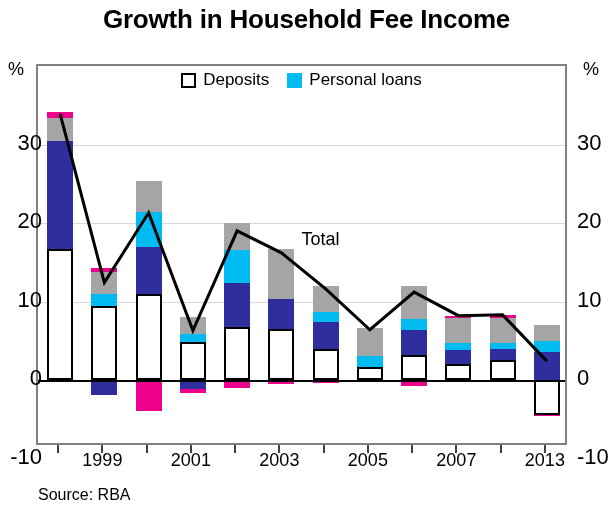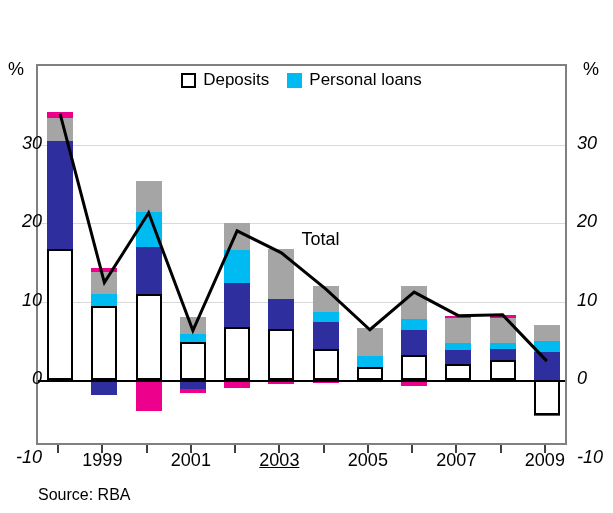--- a/index.html
+++ b/index.html
@@ -35,21 +35,21 @@
   }
   .gridline{
     position:absolute;left:0;width:100%;height:1px;background:#d9d9d9;
   }
   .zeroline{
     position:absolute;left:0;width:100%;height:2px;background:#000000;
   }
 
   
   .ytick{
-    position:absolute;font-size:18px;line-height:18px;font-style:italic;
+    position:absolute;font-size:22px;line-height:18px;
   }
   .ytick.left{right:571px;text-align:right;width:40px;}
   .ytick.right{left:577px;text-align:left;width:44px;}
 
   
   .xtick-label{
     position:absolute;top:450px;font-size:18px;text-align:center;width:60px;
   }
   .xtick-mark{
     position:absolute;top:445px;width:2px;height:8px;background:#404040;
@@ -75,20 +75,21 @@
 
   .bar-seg{position:absolute;box-sizing:border-box;}
   svg.total-line{position:absolute;left:0;top:0;overflow:visible;}
   .total-label{position:absolute;font-size:18px;}
 </style>
 </head>
 <body>
 
 <div id="figure">
 
+  <div class="title">Growth in Household Fee Income</div>
 
   <div class="unit-left">%</div>
   <div class="unit-right">%</div>
 
   <div class="plot" id="plot">
       <div class="gridline" style="top: 78.5px;"></div>
       <div class="gridline" style="top: 157px;"></div>
       <div class="gridline" style="top: 235.5px;"></div>
       <div class="bar-seg" style="left: 9.125px; width: 26px; top: 182.905px; height: 131.095px; background: rgb(255, 255, 255); border: 2px solid rgb(0, 0, 0);"></div>
       <div class="bar-seg" style="left: 9.125px; width: 26px; top: 74.575px; height: 108.33px; background: rgb(46, 46, 158);"></div>
@@ -167,30 +168,30 @@
       <div class="ytick left" style="top: 447.5px;">-10</div>
       <div class="ytick right" style="top: 447.5px;">-10</div>
       <div class="xtick-mark" style="left: 57.125px;"></div>
       <div class="xtick-mark" style="left: 101.375px;"></div>
       <div class="xtick-label" style="left: 72.375px;">1999</div>
       <div class="xtick-mark" style="left: 145.625px;"></div>
       <div class="xtick-mark" style="left: 189.875px;"></div>
       <div class="xtick-label" style="left: 160.875px;">2001</div>
       <div class="xtick-mark" style="left: 234.125px;"></div>
       <div class="xtick-mark" style="left: 278.375px;"></div>
-      <div class="xtick-label" style="left: 249.375px; text-decoration: underline;">2003</div>
+      <div class="xtick-label" style="left: 249.375px;">2003</div>
       <div class="xtick-mark" style="left: 322.625px;"></div>
       <div class="xtick-mark" style="left: 366.875px;"></div>
       <div class="xtick-label" style="left: 337.875px;">2005</div>
       <div class="xtick-mark" style="left: 411.125px;"></div>
       <div class="xtick-mark" style="left: 455.375px;"></div>
       <div class="xtick-label" style="left: 426.375px;">2007</div>
       <div class="xtick-mark" style="left: 499.625px;"></div>
       <div class="xtick-mark" style="left: 543.875px;"></div>
-      <div class="xtick-label" style="left: 514.875px;">2009</div>
+      <div class="xtick-label" style="left: 514.875px;">2013</div>
     </div>
 
   <div class="legend">
     <div class="legend-row" id="legend-row-1">
         <div class="legend-item">
           <span class="swatch outline"></span>
           <span>Deposits</span>
         </div>
         <div class="legend-item">
           <span class="swatch" style="background: rgb(0, 186, 242);"></span>

